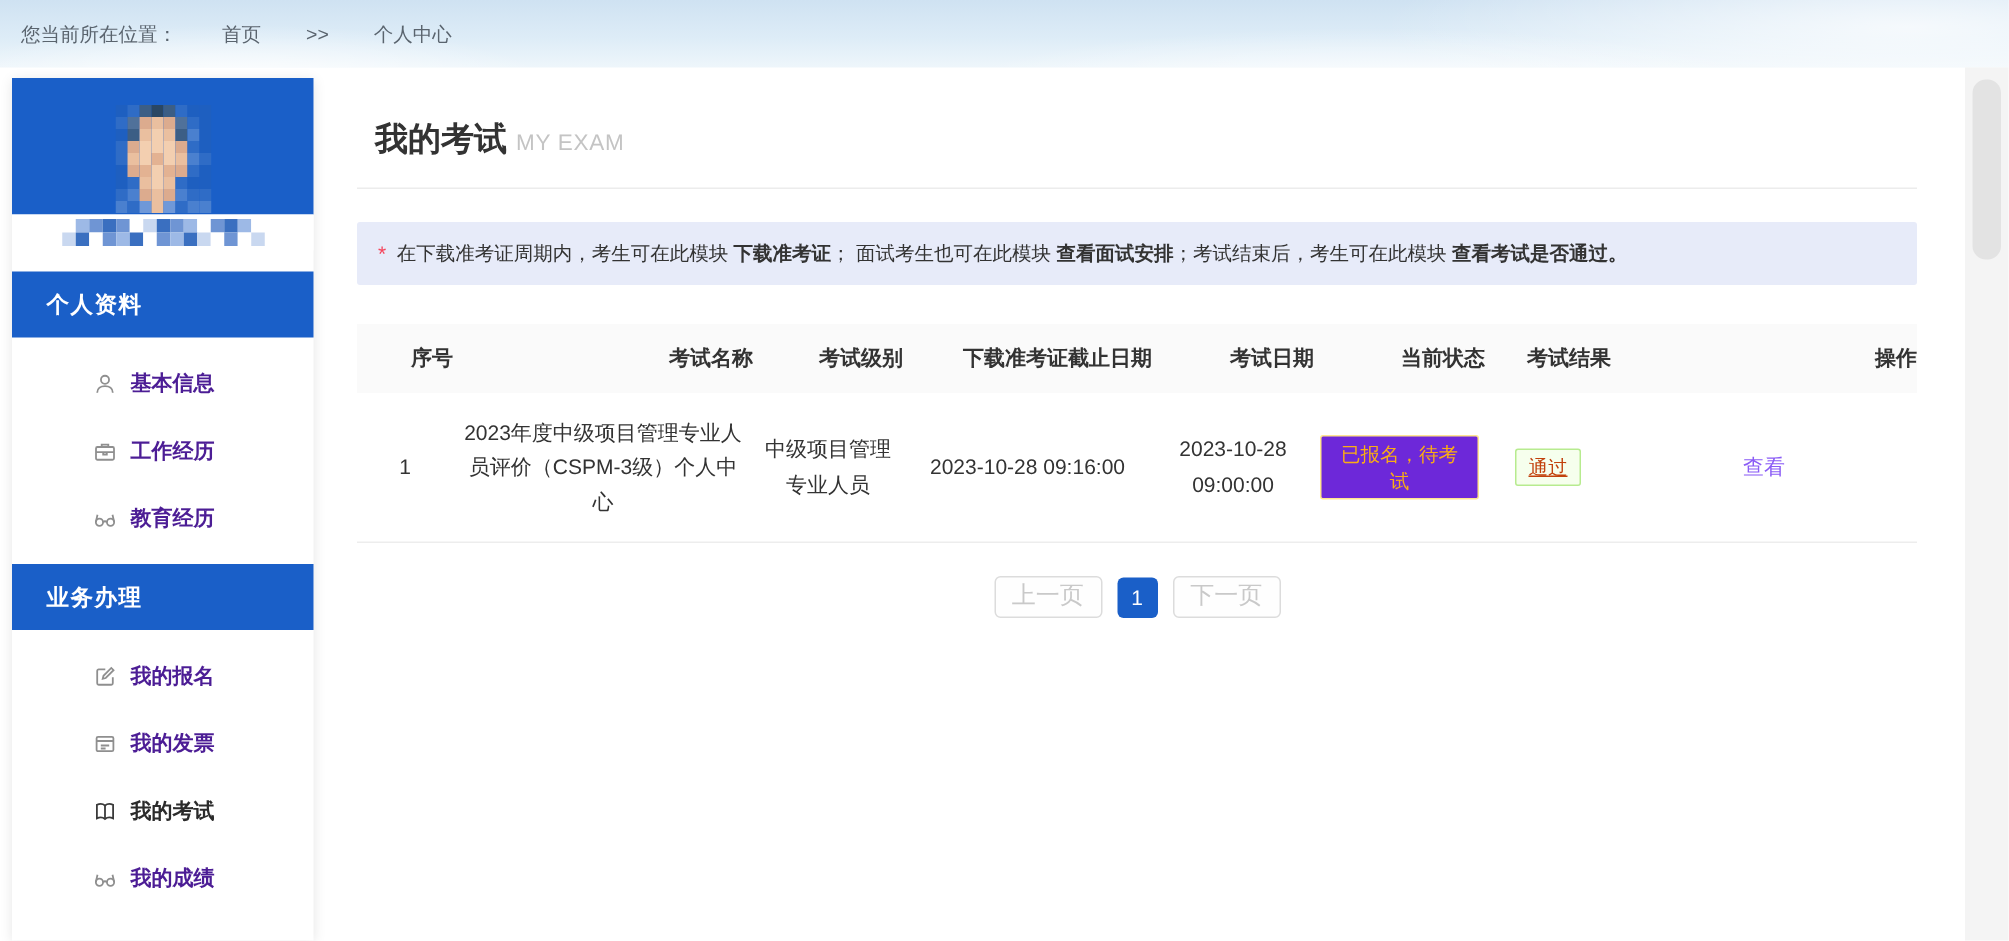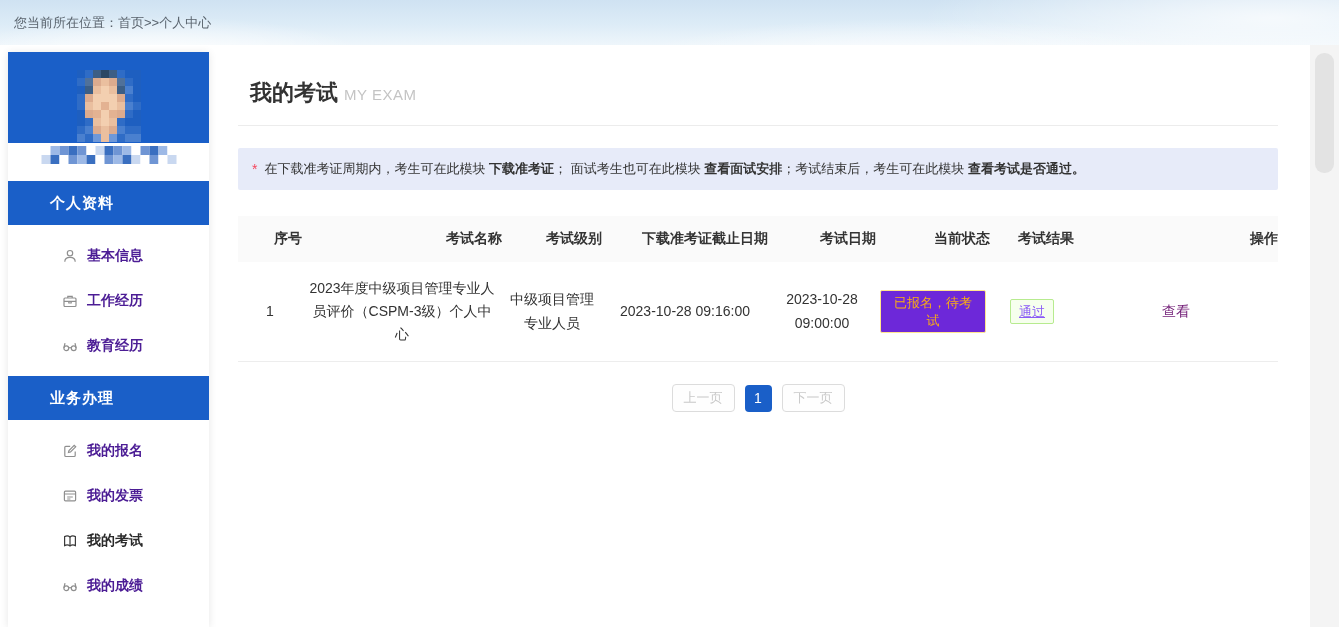--- a/index.html
+++ b/index.html
@@ -7,37 +7,37 @@
     font-family:"Liberation Sans","DejaVu Sans",sans-serif; }
 
   
   .topbar { position:absolute; left:0; top:0; width:1339px; height:45px;
     background:
       radial-gradient(ellipse 300px 60px at 12% 130%, rgba(255,255,255,.95), rgba(255,255,255,0) 70%),
       radial-gradient(ellipse 420px 70px at 68% 150%, rgba(255,255,255,.9), rgba(255,255,255,0) 70%),
       radial-gradient(ellipse 500px 90px at 95% 40%, rgba(255,255,255,.75), rgba(255,255,255,0) 70%),
       linear-gradient(180deg,#cfe2f2 0%,#ddecf7 55%,#eef6fb 100%);
     display:flex; align-items:center; padding-left:14px;
-    font-size:13px; color:#5a646e; }
+    font-size:13px; color:#5a646e;gap:30px; }
   .topbar a { color:#5a646e; text-decoration:none; cursor:pointer; }
 
   
   .scroll-strip { position:absolute; right:0; top:45px; width:29px; height:582px; background:#f4f4f4; }
   .scroll-thumb { position:absolute; left:5px; top:8px; width:19px; height:120px; background:#e3e3e3; border-radius:9px; }
 
   
   .sidebar { position:absolute; left:8px; top:52px; width:201px; height:575px;
     background:#fff; box-shadow:0 1px 8px rgba(0,0,0,.10); }
   .profile { height:91px; background:#1a5fc8; display:flex; justify-content:center; align-items:flex-end; overflow:hidden; }
   .avatar-svg { width:64px; height:74px; display:block; }
   .name-blur { height:24px; display:flex; justify-content:center; align-items:center; background:#fff; }
   .name-svg { width:150px; height:18px; display:block; }
   .side-gap { height:14px; }
   .section-header { height:44px; background:#1a5fc8; color:#fff; font-size:15px; font-weight:bold;
-    display:flex; align-items:center; padding-left:42px; letter-spacing:1px; }
+    display:flex; align-items:center; padding-left:23px; letter-spacing:1px; }
   .menu { padding:8px 0; }
   .menu-item { height:45px; display:flex; align-items:center; padding-left:54px;
     font-size:14px; color:#4c1d95; cursor:pointer;font-weight:bold; }
   .menu-item .mi-icon { width:16px; height:16px; margin-right:9px; flex:0 0 16px; color:#8f8f8f; }
   .menu-item.active { color:#2b2b2b; font-weight:bold; }
   .menu-item.active .mi-icon { color:#3a3a3a; }
   .mi-icon svg { width:16px; height:16px; display:block; }
 
   
   .main { position:absolute; left:238px; top:60px; width:1040px; }
@@ -54,26 +54,26 @@
   .etable { margin-top:26px; }
   .t-head, .t-row { display:grid;
     grid-template-columns:64px 200px 100px 166px 108px 114px 84px 1fr; align-items:center; }
   .t-head { height:46px; background:#fafafa; font-size:14px; font-weight:bold; color:#333; }
   .t-head > div { text-align:right; }
   .t-row { min-height:100px; border-bottom:1px solid #ededed; font-size:14px; color:#333; }
   .t-row > div { text-align:center; line-height:1.65; padding:6px 4px; }
 
   .badge { display:inline-block; padding:3px 8px; font-size:13px; border-radius:2px; line-height:1.35; }
   .badge-orange { color:#faad14; background:#6d28d9; border:1px solid #ffe58f; }
-  .badge-green  { color:#8b5cf6; background:#f6ffed; border:1px solid #b7eb8f;text-decoration:underline; }
-  .action-link { color:#701a75; cursor:pointer; text-decoration:none; font-size:14px;text-align:center; }
+  .badge-green  { color:#c2410c; background:#f6ffed; border:1px solid #b7eb8f;text-decoration:underline; }
+  .action-link { color:#8b5cf6; cursor:pointer; text-decoration:none; font-size:14px;text-align:center; }
 
   .pagination { margin-top:22px; display:flex; justify-content:center; align-items:center; gap:10px; }
   .page-btn { height:28px; padding:0 11px; line-height:26px; border:1px solid #dcdcdc; border-radius:4px;
-    background:#fefefe; color:#c9c9c9; font-size:13px; cursor:pointer; }
+    background:#fefefe; color:#c9c9c9; font-size:16px; cursor:pointer; }
   .page-current { width:27px; height:27px; border-radius:4px; background:#1a5fc8; color:#fff;
     font-size:14px; display:flex; justify-content:center; align-items:center; cursor:pointer; }
 </style>
 </head>
 <body>
 
 <div class="topbar">
   <span>您当前所在位置：</span>
     <a>首页</a>
     <span>&gt;&gt;</span>

